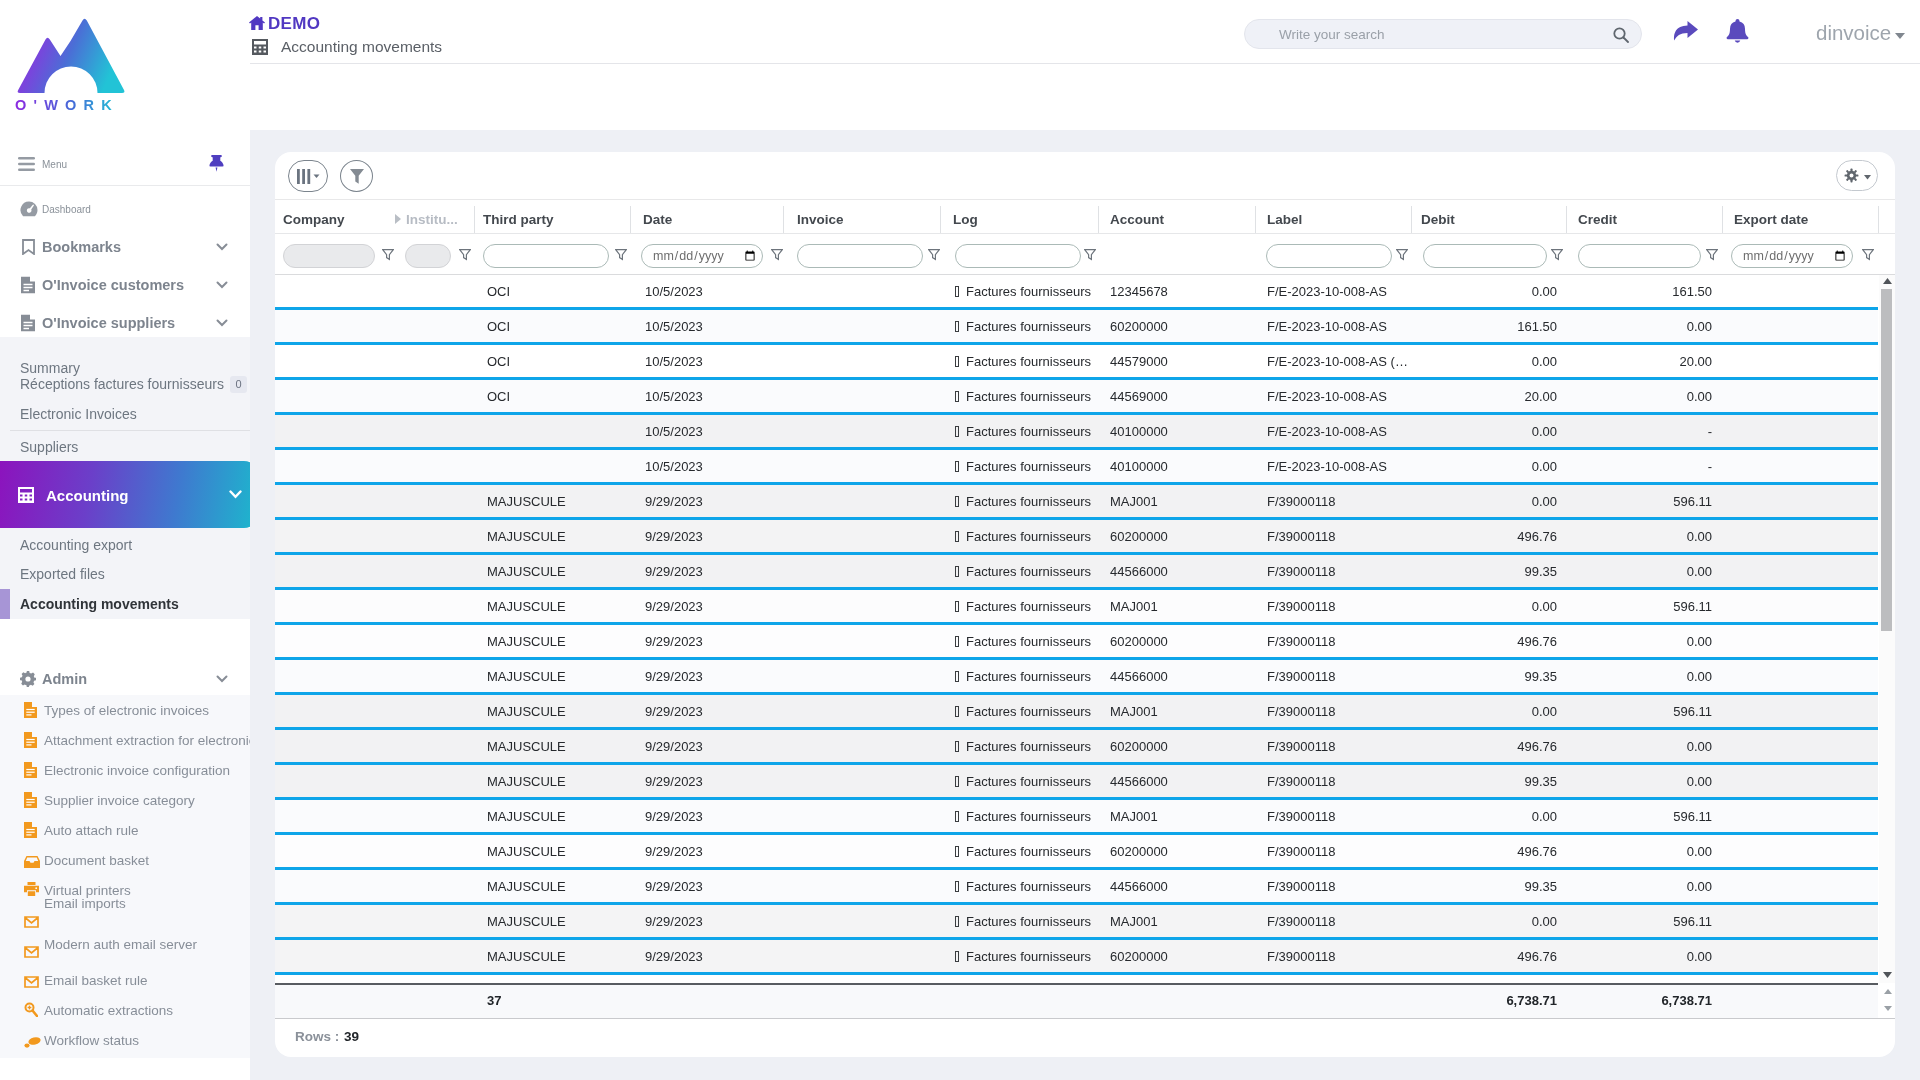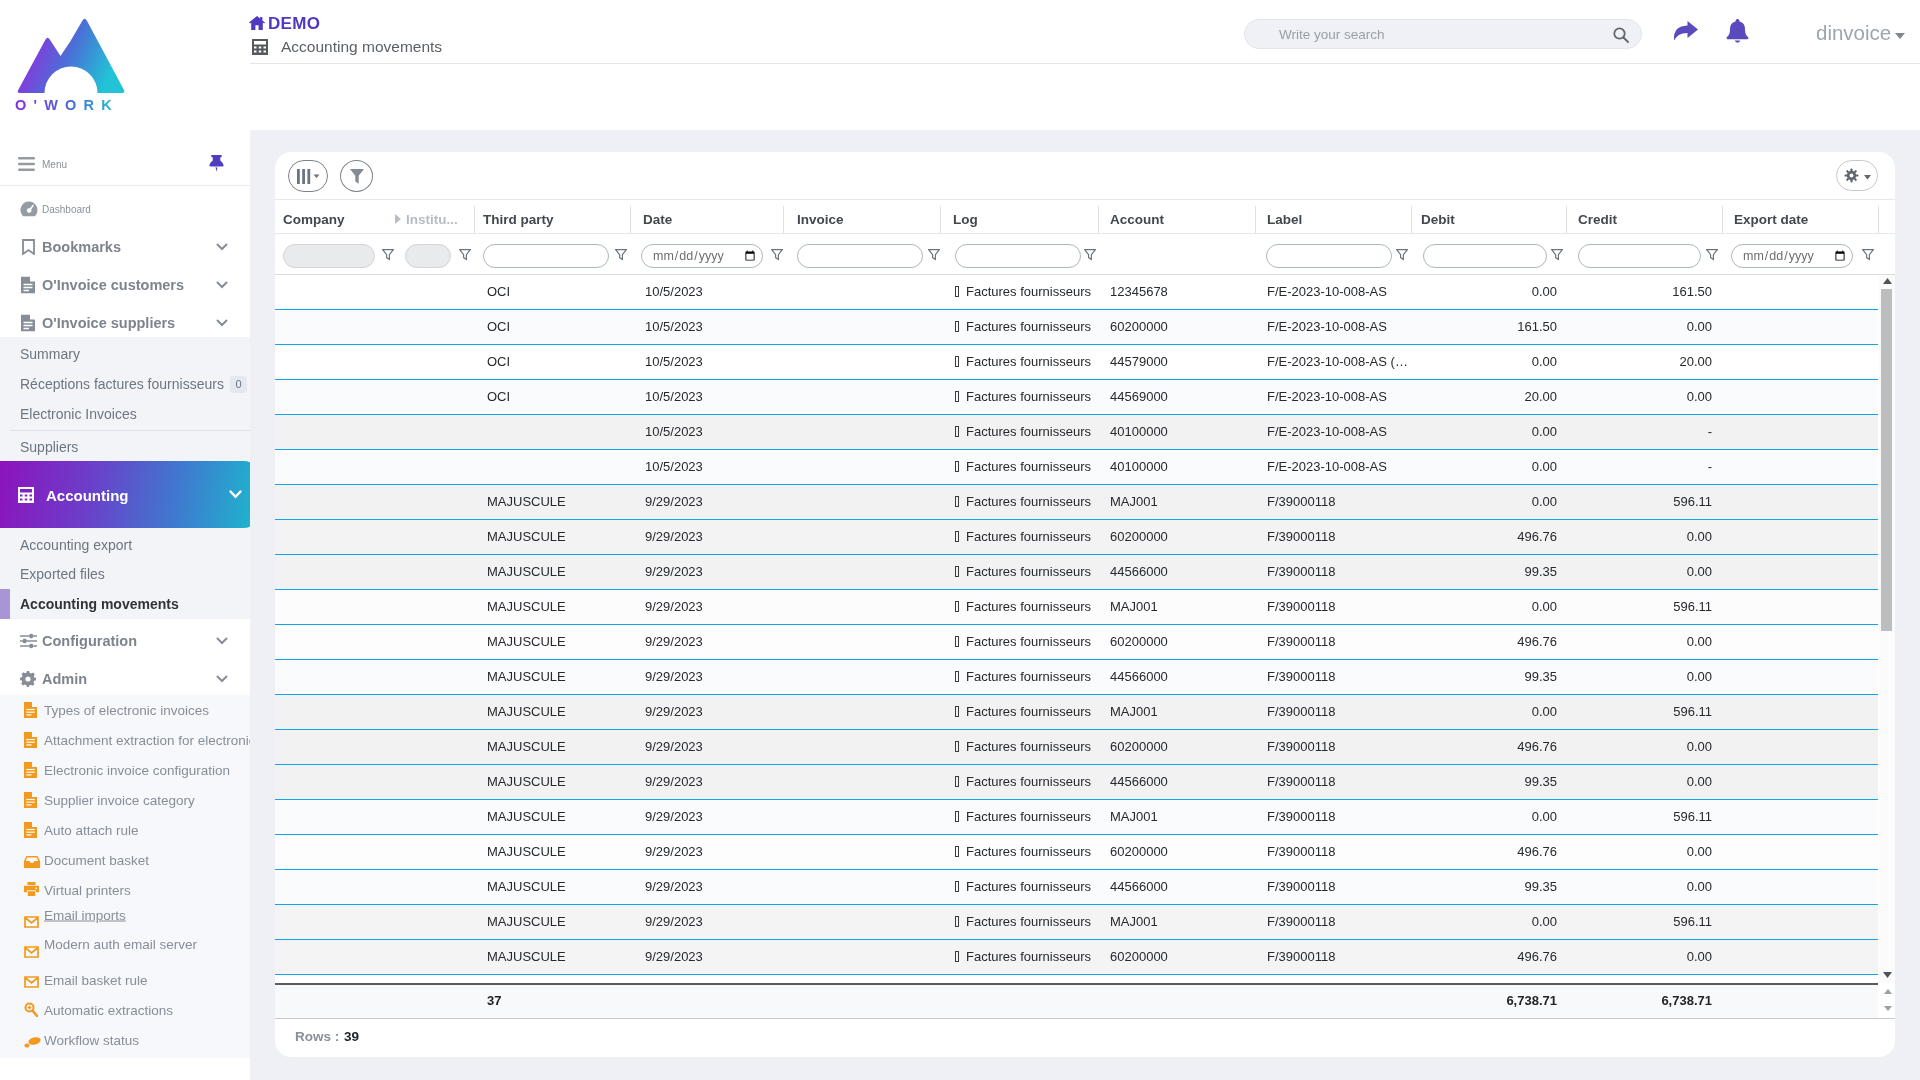--- a/index.html
+++ b/index.html
@@ -19,21 +19,21 @@
 .chev{position:absolute;right:22px;top:50%;transform:translateY(-50%);}
 .submenu{position:absolute;left:0;width:250px;background:#f3f4f8;}
 .sub-item{position:absolute;left:20px;font-size:14px;color:#6d7680;white-space:nowrap;transform:translateY(-50%);}
 #acct-active{position:absolute;left:0;top:461px;width:258px;height:67px;background:linear-gradient(100deg,#8c13bd 0%,#6b3fc9 35%,#3f79cf 68%,#1cb8cd 100%);border-radius:0 14px 14px 0;}
 #acct-active .t{position:absolute;left:46px;top:50%;transform:translateY(-50%);color:#fff;font-weight:bold;font-size:15px;}
 
 #card{position:absolute;left:275px;top:152px;width:1620px;height:905px;background:#fff;border-radius:16px;}
 
 .th-lbl{position:absolute;top:206px;height:27px;line-height:27px;font-size:13.5px;font-weight:bold;color:#43484e;}
 .vline{position:absolute;top:206px;height:28px;width:1px;background:#dfe1e4;}
-.row{position:absolute;left:275px;width:1603px;height:35px;border-bottom:1px solid #0ea5e9;font-size:13px;color:#26292d;text-decoration:underline;}
+.row{position:absolute;left:275px;width:1603px;height:35px;border-bottom:3px solid #0ea5e9;font-size:13px;color:#26292d;text-decoration:underline;}
 .cell{position:absolute;top:0;height:34px;line-height:34px;white-space:nowrap;overflow:hidden;}
 .num{text-align:right;}
 .tofu{display:inline-block;width:4px;height:11px;border:1px solid #3a3d40;margin-right:7px;vertical-align:-1px;}
 
 .fin{position:absolute;top:244px;height:24px;border:1px solid #abbab7;border-radius:12px;background:#fff;}
 .fin.dis{background:#e9eaec;border-color:#d2d3d6;}
 .funnel{position:absolute;top:249px;}
 input.dt{position:absolute;top:244px;height:24px;border:1px solid #abbab7;border-radius:12px;background:#fff;font-family:"Liberation Sans",sans-serif;font-size:12.5px;color:#6e6e6e;padding:0 4px 0 10px;outline:none;}
 .c3{left:212px;}.c4{left:370px;}.c6{left:680px;}.c7{left:835px;}.c8{left:992px;width:145px;}.c9{left:1136px;width:146px;}.c10{left:1291px;width:146px;}
 .adm-ico{position:absolute;left:24px;}
@@ -118,21 +118,21 @@
           <line x1="2.5" y1="14" x2="8" y2="14"></line>
         </g>
       </svg>
     <span class="sb-txt b">O'Invoice suppliers</span>
     <svg class="chev" width="12" height="8" viewBox="0 0 12 8">
         <path fill="none" stroke="#878d96" stroke-width="2" stroke-linecap="round" d="M1.5 1.5 L6 6 L10.5 1.5"></path>
       </svg>
   </div>
 
   <div class="submenu" style="top:337px;height:124px;">
-    <span class="sub-item" style="top:17px;">Summary</span>
+    <span class="sub-item" style="top:31px;">Summary</span>
     <span class="sub-item" style="top:47px;">Réceptions factures fournisseurs</span>
     <span class="abs" style="left:230px;top:39px;width:17px;height:17px;background:#e6e8f0;border-radius:3px;font-size:11px;color:#6b7280;text-align:center;line-height:17px;">0</span>
     <span class="sub-item" style="top:77px;">Electronic Invoices</span>
     <div class="abs" style="left:10px;top:93px;width:240px;height:1px;background:#dfe0e4;"></div>
     <span class="sub-item" style="top:110px;">Suppliers</span>
   </div>
 
   <div id="acct-active">
     <svg class="abs" style="left:18px;top:26px;" width="16" height="16" viewBox="0 0 16 16">
         <path fill="#fff" d="M0 0 h16 v16 h-16 Z M2 2 v3.5 h12 V2 Z M2 7.5 v2 h2.5 v-2 Z M6.75 7.5 v2 h2.5 v-2 Z M11.5 7.5 v2 H14 v-2 Z M2 11.5 v2 h2.5 v-2 Z M6.75 11.5 v2 h2.5 v-2 Z M11.5 11.5 v2 H14 v-2 Z" fill-rule="evenodd"></path>
@@ -143,38 +143,20 @@
       </svg>
   </div>
 
   <div class="submenu" style="top:528px;height:91px;">
     <span class="sub-item" style="top:17px;">Accounting export</span>
     <span class="sub-item" style="top:46px;">Exported files</span>
     <span class="sub-item" style="top:76px;font-weight:bold;color:#303439;">Accounting movements</span>
     <div class="abs" style="left:0;top:61px;width:10px;height:30px;background:#a795d6;"></div>
   </div>
 
-  <div class="sb-row" style="top:622px;">
-    <svg class="sb-ico" width="17" height="15" viewBox="0 0 17 15">
-        <g stroke="#878d96" stroke-width="1.7" stroke-linecap="round">
-          <line x1="0" y1="2.5" x2="17" y2="2.5"></line>
-          <line x1="0" y1="7.5" x2="17" y2="7.5"></line>
-          <line x1="0" y1="12.5" x2="17" y2="12.5"></line>
-        </g>
-        <g fill="#878d96">
-          <rect x="9.5" y="0.2" width="3.4" height="4.6" rx="1"></rect>
-          <rect x="3" y="5.2" width="3.4" height="4.6" rx="1"></rect>
-          <rect x="9.5" y="10.2" width="3.4" height="4.6" rx="1"></rect>
-        </g>
-      </svg>
-    <span class="sb-txt b">Configuration</span>
-    <svg class="chev" width="12" height="8" viewBox="0 0 12 8">
-        <path fill="none" stroke="#878d96" stroke-width="2" stroke-linecap="round" d="M1.5 1.5 L6 6 L10.5 1.5"></path>
-      </svg>
-  </div>
 
   <div class="sb-row" style="top:660px;">
     <svg class="sb-ico" width="16" height="16" viewBox="0 0 16 16">
         <path fill="#878d96" d="M6.8 0 h2.4 l.45 1.9 a6.2 6.2 0 0 1 1.55.65 l1.85-.95 1.7 1.7 -.95 1.85 a6.2 6.2 0 0 1 .65 1.55 L16 6.8 v2.4 l-1.9.45 a6.2 6.2 0 0 1-.65 1.55 l.95 1.85 -1.7 1.7 -1.85-.95 a6.2 6.2 0 0 1-1.55.65 L8.8 16 H6.8 l-.45-1.9 a6.2 6.2 0 0 1-1.55-.65 l-1.85.95 -1.7-1.7 .95-1.85 a6.2 6.2 0 0 1-.65-1.55 L0 9.2 V6.8 l1.9-.45 a6.2 6.2 0 0 1 .65-1.55 L1.6 3 3.3 1.3 l1.85.95 a6.2 6.2 0 0 1 1.55-.65 Z M8 5.4 a2.6 2.6 0 1 0 0 5.2 a2.6 2.6 0 0 0 0-5.2 Z"></path>
       </svg>
     <span class="sb-txt b">Admin</span>
     <svg class="chev" width="12" height="8" viewBox="0 0 12 8">
         <path fill="none" stroke="#878d96" stroke-width="2" stroke-linecap="round" d="M1.5 1.5 L6 6 L10.5 1.5"></path>
       </svg>
   </div>
@@ -229,21 +211,21 @@
           <path fill="#f2991e" d="M2.5 0 h11 L16 5 v7 H0 V5 Z M1.8 5 h3.7 l1 1.7 h3 l1-1.7 h3.7 L12.8 1.5 h-9.6 Z" fill-rule="evenodd"></path>
         </svg></span>
     <span class="adm-txt" style="top:165px;">Document basket</span>
     <span class="adm-ico" style="top:187px;"><svg width="15" height="15" viewBox="0 0 15 15">
           <path fill="#f2991e" d="M3.5 0 h8 v3 h-8 Z M0 3.8 h15 v6.5 h-3 v-2 h-9 v2 H0 Z M3.8 9.3 h7.4 V14 H3.8 Z M12.2 5.3 a.9.9 0 1 1 0 1.8 a.9.9 0 0 1 0-1.8 Z" fill-rule="evenodd"></path>
         </svg></span>
     <span class="adm-txt" style="top:195px;">Virtual printers</span>
     <span class="adm-ico" style="top:219px;"><svg width="15" height="12" viewBox="0 0 15 12">
           <path fill="none" stroke="#f2991e" stroke-width="1.7" d="M1 1 h13 v10 H1 Z M1 1.5 L7.5 7 L14 1.5"></path>
         </svg></span>
-    <span class="adm-txt" style="top:220px;text-decoration:underline;">Email imports</span>
+    <span class="adm-txt" style="top:208px;">Email imports</span>
     <span class="adm-ico" style="top:249px;"><svg width="15" height="12" viewBox="0 0 15 12">
           <path fill="none" stroke="#f2991e" stroke-width="1.7" d="M1 1 h13 v10 H1 Z M1 1.5 L7.5 7 L14 1.5"></path>
         </svg></span>
     <span class="adm-txt" style="top:249px;">Modern auth email server</span>
     <span class="adm-ico" style="top:279px;"><svg width="15" height="12" viewBox="0 0 15 12">
           <path fill="none" stroke="#f2991e" stroke-width="1.7" d="M1 1 h13 v10 H1 Z M1 1.5 L7.5 7 L14 1.5"></path>
         </svg></span>
     <span class="adm-txt" style="top:285px;">Email basket rule</span>
     <span class="adm-ico" style="top:307px;"><svg width="14" height="15" viewBox="0 0 14 15">
           <circle cx="5.5" cy="5.5" r="4" fill="none" stroke="#f2991e" stroke-width="2"></circle>

